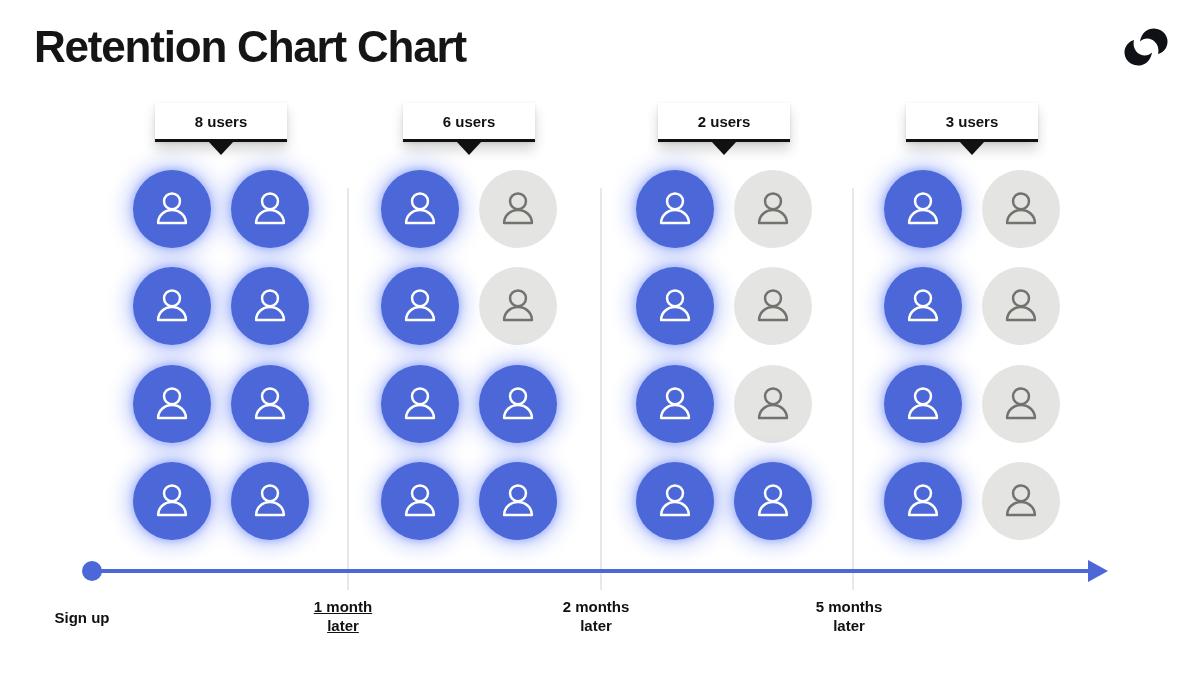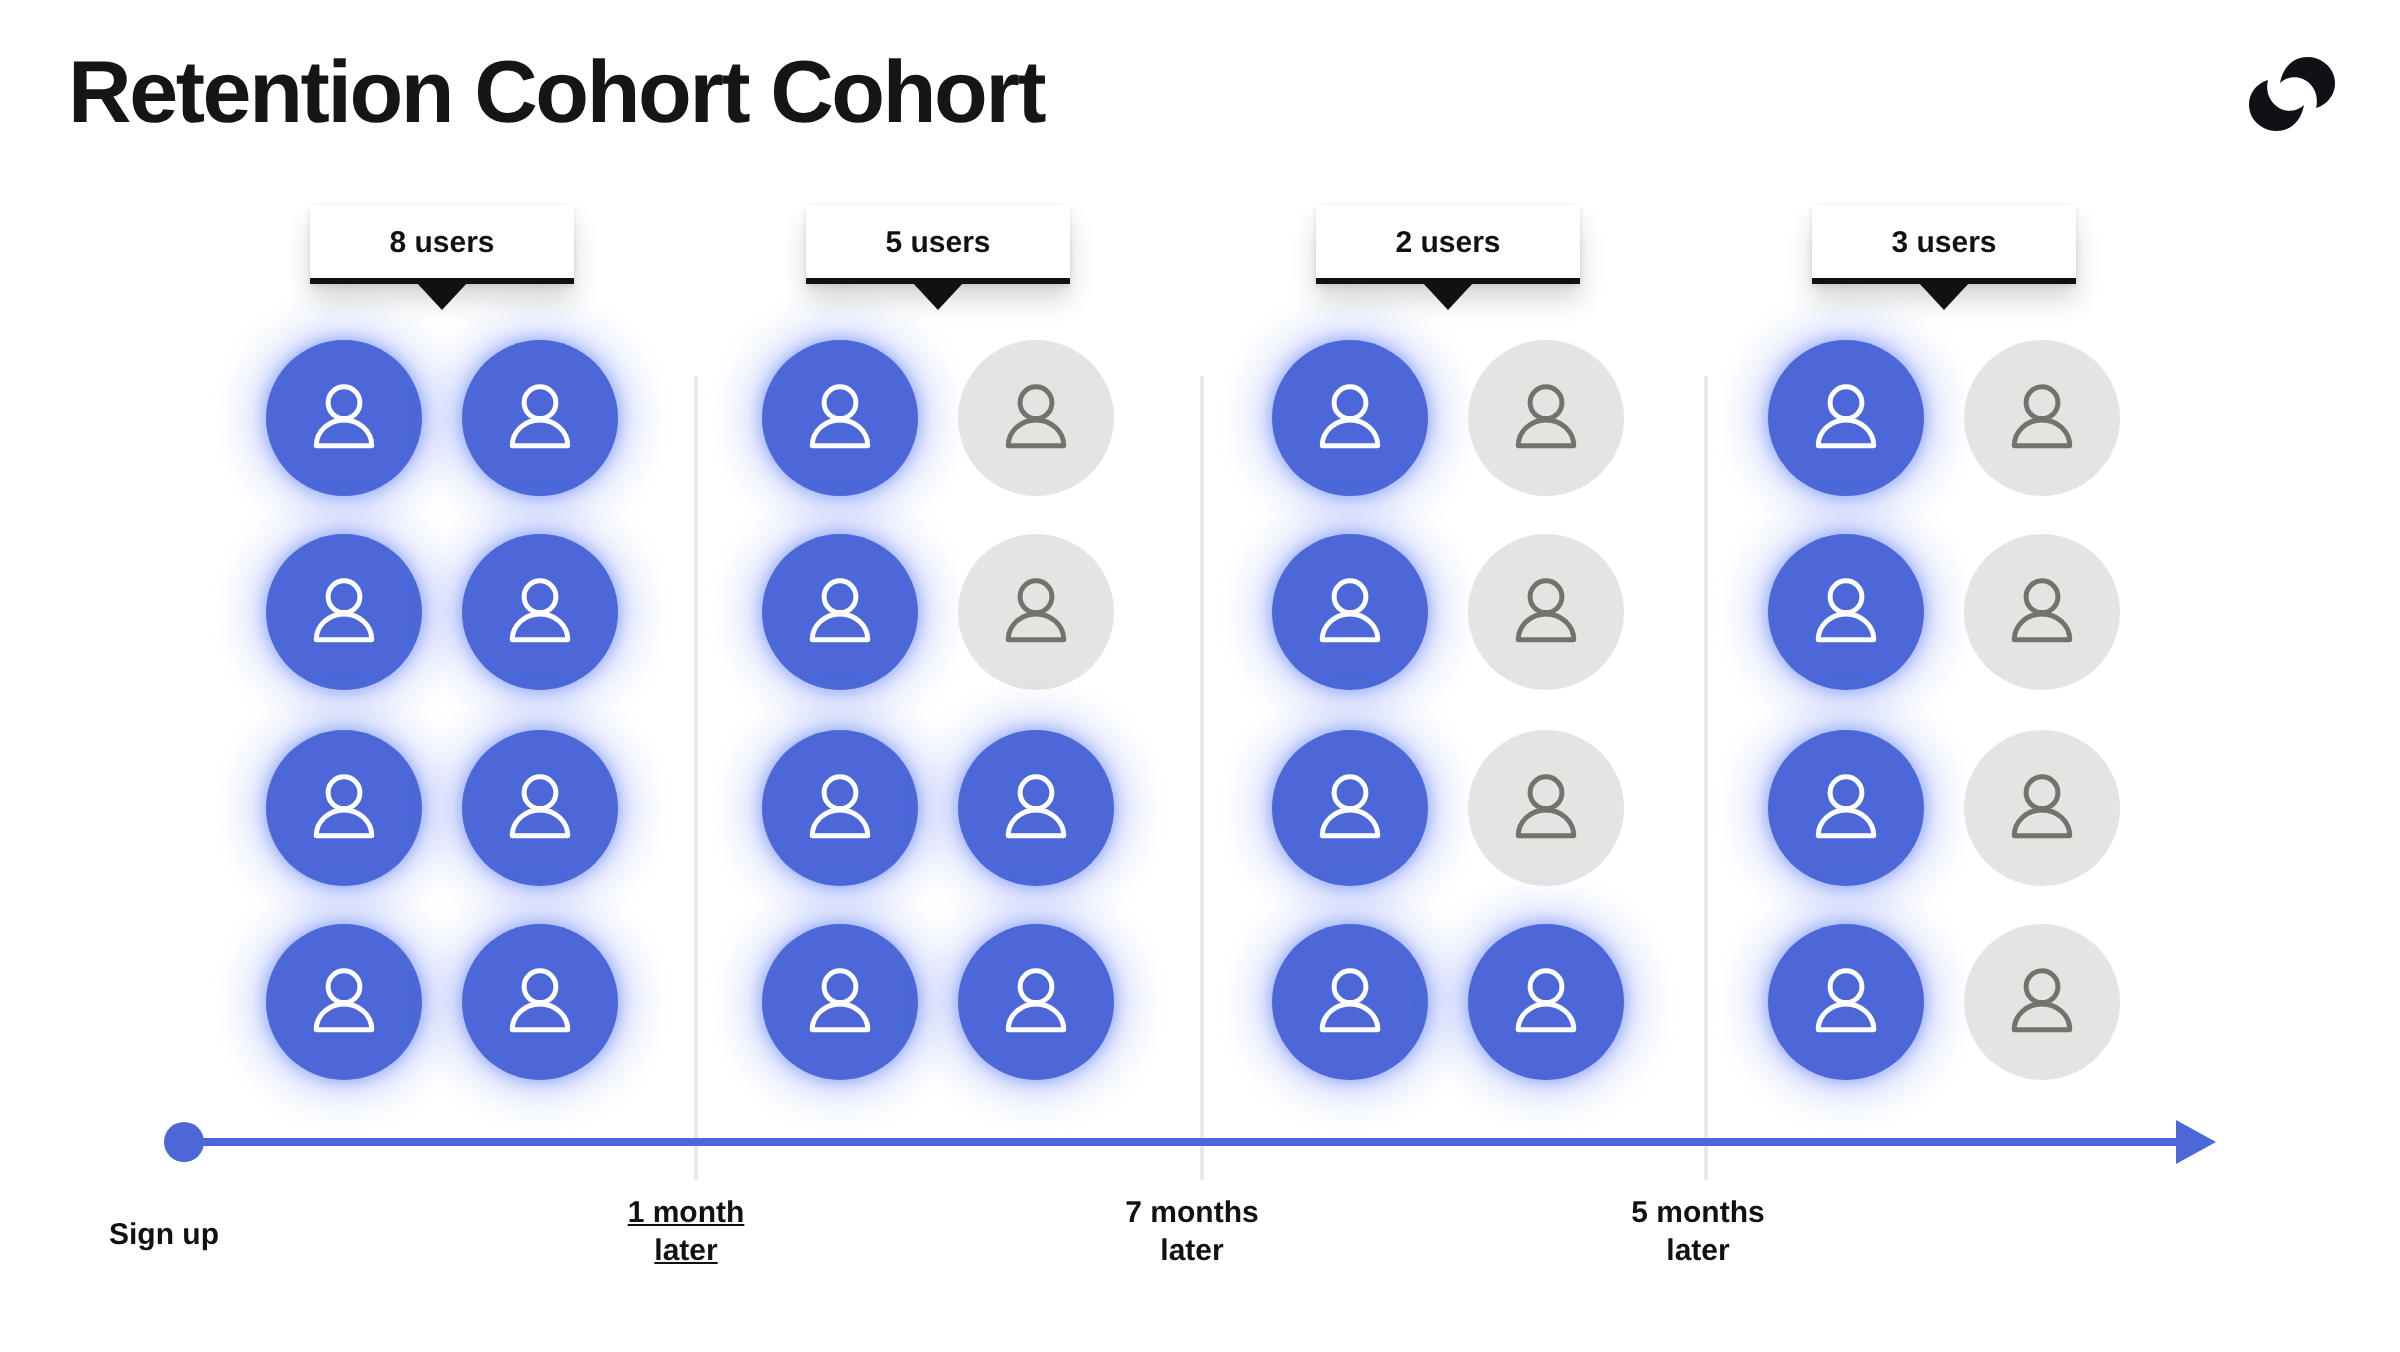--- a/index.html
+++ b/index.html
@@ -50,21 +50,21 @@
   }
   .tl-label{
     position:absolute;width:140px;text-align:center;white-space:pre-line;
     font-size:15px;font-weight:700;line-height:19px;color:#111;
   }
 </style>
 </head>
 <body>
 
 <div class="slide" id="slide" style="--active: #4b67d8; --inactive: #e4e4e2; --tl: #4b67d8; --sep: #e8e8e8; --txt: #111111;">
-  <h1 class="title">Retention Cohort Cohort</h1>
+  <h1 class="title">Retention Chart Chart</h1>
 
   <div class="logo">
     <svg width="44" height="38" viewBox="0 0 44 38">
       <path d="M 26 1 C 33 -1 41 3 43 10 C 45 17 41 24 34 26 C 35.5 20 33 14 27.5 11.5 C 23.5 9.7 19 10.6 16 13.5 C 17 7.5 20.5 2.6 26 1 Z" fill="#101116"></path>
       <path d="M 26 1 C 33 -1 41 3 43 10 C 45 17 41 24 34 26 C 35.5 20 33 14 27.5 11.5 C 23.5 9.7 19 10.6 16 13.5 C 17 7.5 20.5 2.6 26 1 Z" fill="#101116" transform="rotate(180 22 19)"></path>
     </svg>
   </div>
 
   <div id="chart" class="chart">
       <div class="tip" style="left: 155px; top: 103px;">
@@ -113,21 +113,21 @@
           <path d="M9.5 38.5 A14.5 13.5 0 0 1 38.5 38.5 Z" stroke="#ffffff" stroke-width="2.6" stroke-linejoin="round"></path>
         </svg>
       </div>
       <div class="user active" style="left: 231px; top: 462px;">
         <svg width="46" height="46" viewBox="0 0 48 48" fill="none">
           <circle cx="24" cy="16" r="8.3" stroke="#ffffff" stroke-width="2.6"></circle>
           <path d="M9.5 38.5 A14.5 13.5 0 0 1 38.5 38.5 Z" stroke="#ffffff" stroke-width="2.6" stroke-linejoin="round"></path>
         </svg>
       </div>
       <div class="tip" style="left: 403px; top: 103px;">
-        <div class="tip-box">5 users</div>
+        <div class="tip-box">6 users</div>
         <div class="tip-arrow"></div>
       </div>
       <div class="user active" style="left: 381px; top: 170px;">
         <svg width="46" height="46" viewBox="0 0 48 48" fill="none">
           <circle cx="24" cy="16" r="8.3" stroke="#ffffff" stroke-width="2.6"></circle>
           <path d="M9.5 38.5 A14.5 13.5 0 0 1 38.5 38.5 Z" stroke="#ffffff" stroke-width="2.6" stroke-linejoin="round"></path>
         </svg>
       </div>
       <div class="user inactive" style="left: 479px; top: 170px;">
         <svg width="46" height="46" viewBox="0 0 48 48" fill="none">
@@ -281,19 +281,19 @@
     </div>
 
   <div>
     <div class="tl-dot"></div>
     <div class="tl-line"></div>
     <div class="tl-arrow"></div>
     <div id="tl-labels">
         <div class="tl-label" style="left: 12px; top: 608px;">Sign up</div>
         <div class="tl-label" style="left: 273px; top: 597px; text-decoration: underline;">1 month
 later</div>
-        <div class="tl-label" style="left: 526px; top: 597px;">7 months
+        <div class="tl-label" style="left: 526px; top: 597px;">2 months
 later</div>
         <div class="tl-label" style="left: 779px; top: 597px;">5 months
 later</div>
       </div>
   </div>
 </div>
 
 </body></html>

